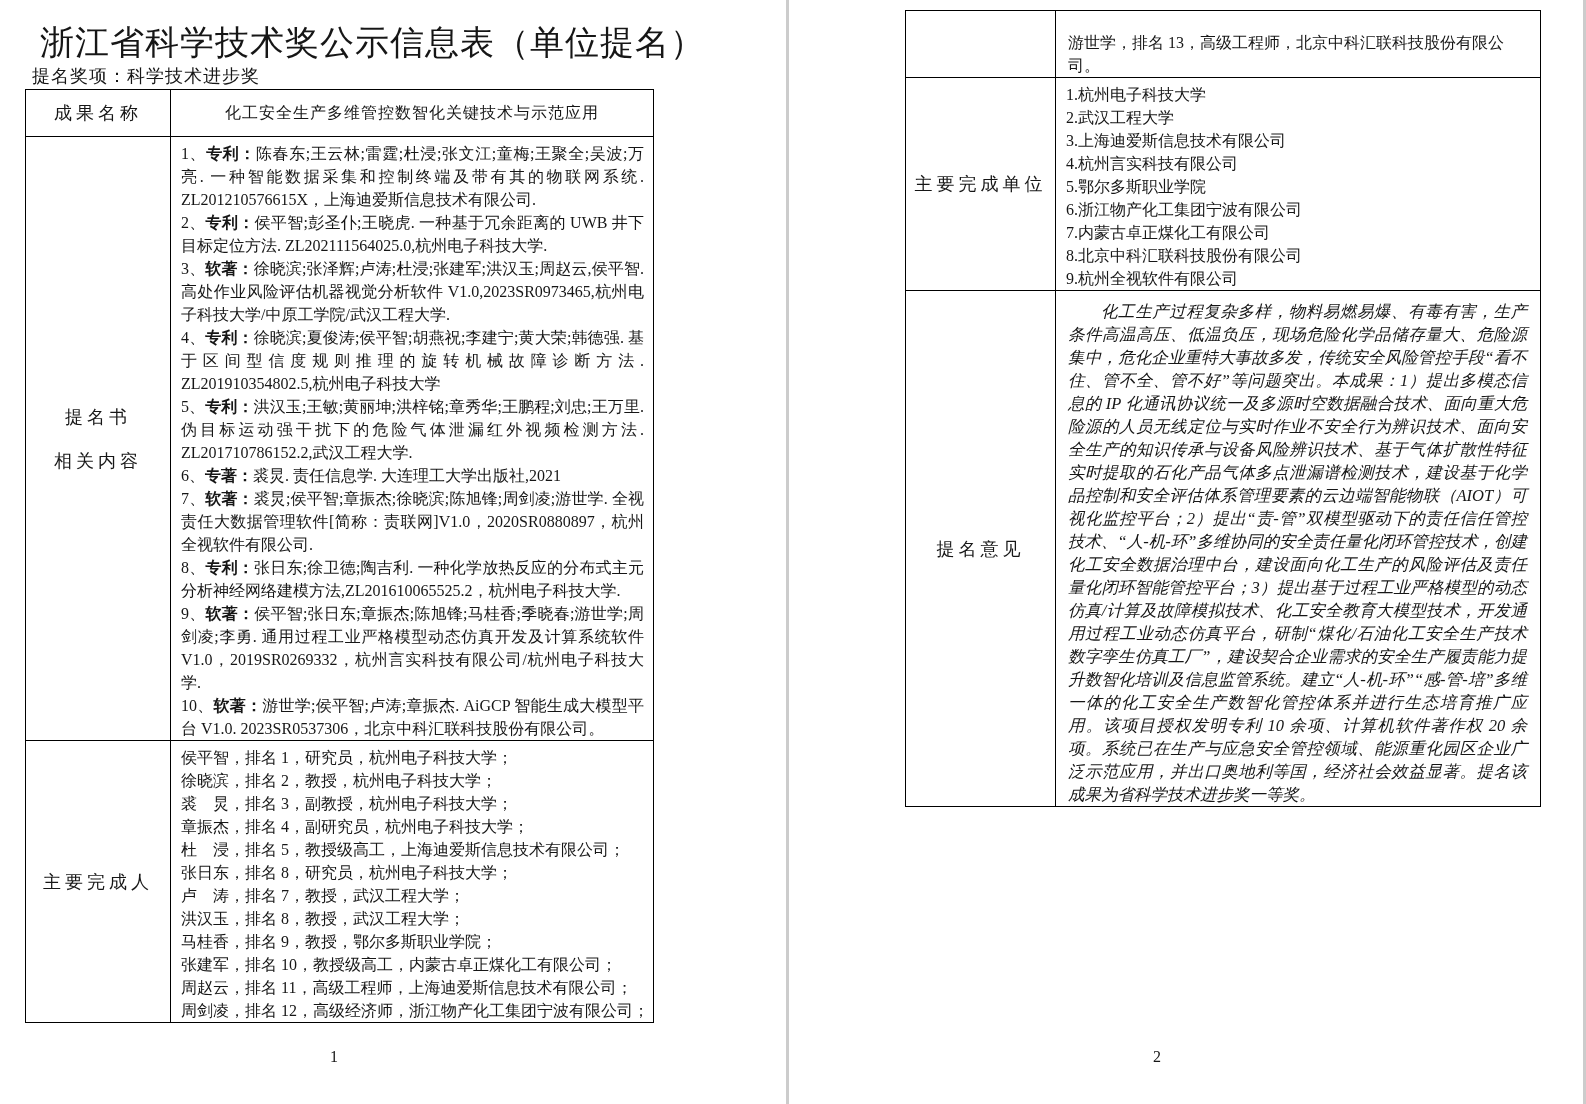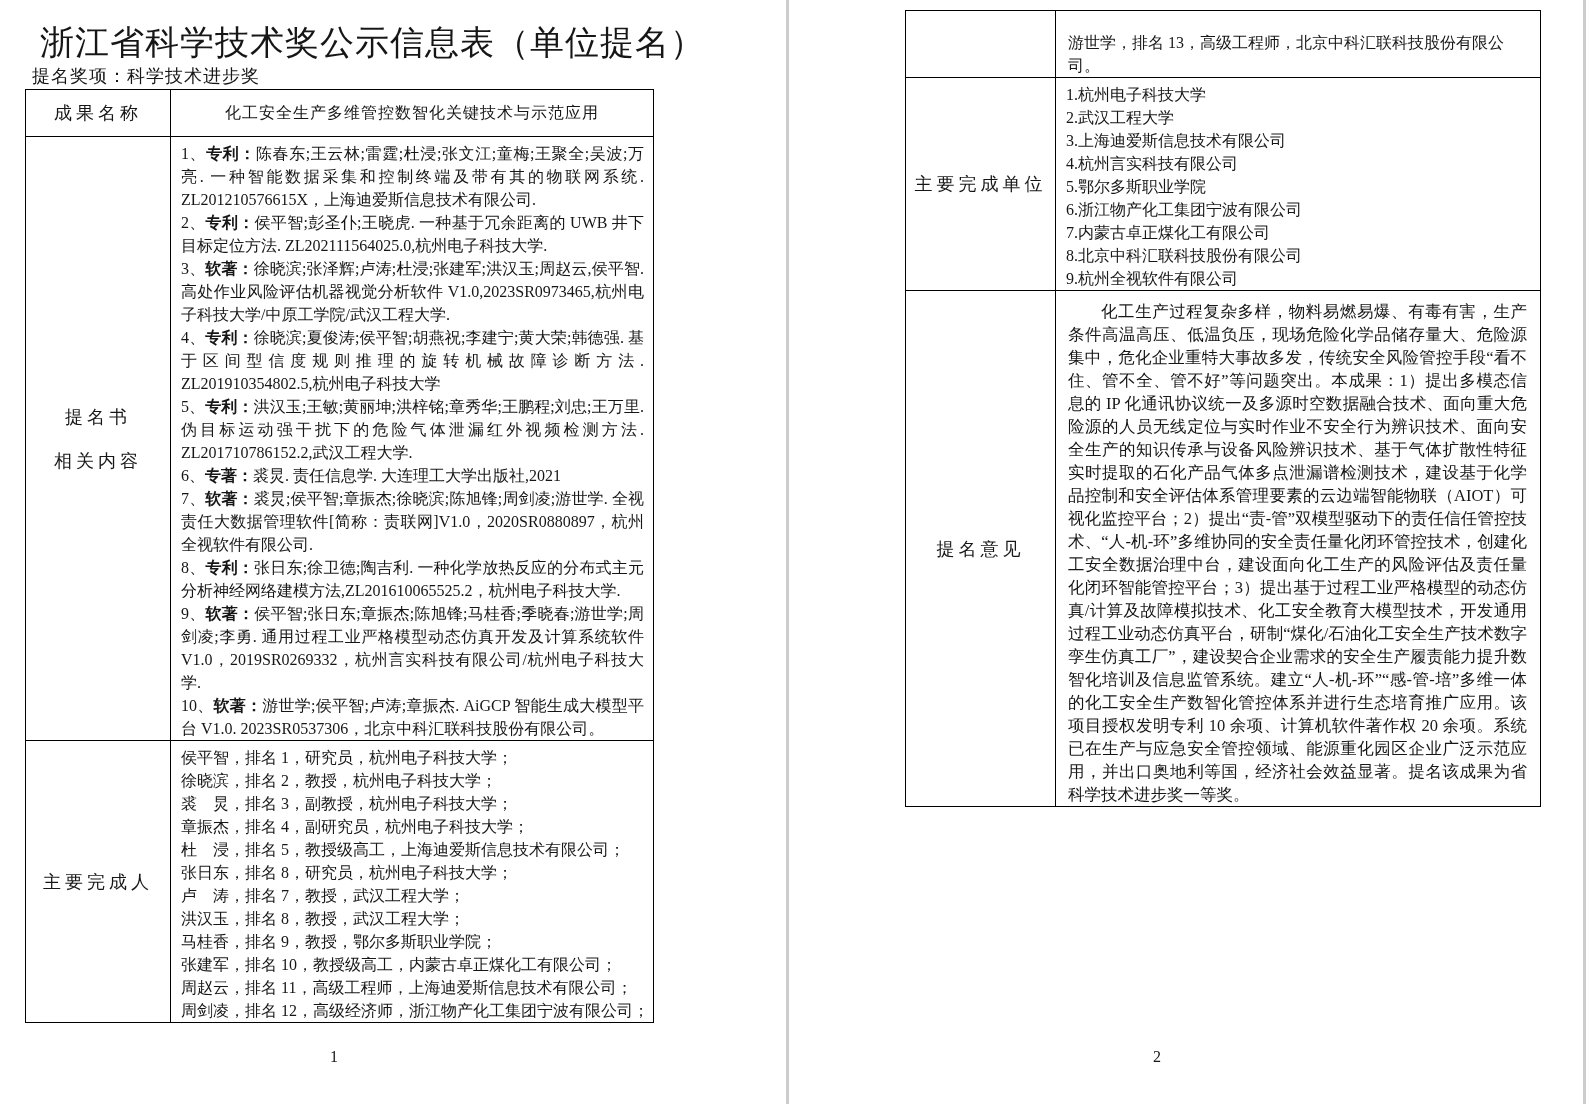--- a/index.html
+++ b/index.html
@@ -35,20 +35,21 @@
   td.content { vertical-align:top; font-size:16px; line-height:23px; padding:5px 9px 0 10px; }
   td.content-top { vertical-align:top; font-size:16px; line-height:23px; padding:20px 9px 0 12px; }
 
   .pitem { margin:0; text-align:justify; }
   .pnum { }
   .ptype { font-weight:bold; }
   .person, .unit { white-space:nowrap; }
   .opinion {
     font-size:16.5px; line-height:23px; text-align:justify; text-indent:2em;
     padding:4px 4px 0 2px;
+    font-style:italic;
   }
   .pageno { position:absolute; font-size:16px; }
   .pageno1 { left:330px; top:1048px; }
   .pageno2 { left:364px; top:1048px; }
 </style>
 </head>
 <body>
 
 <div class="page page1">
   <div class="doc-title">浙江省科学技术奖公示信息表（单位提名）</div>

